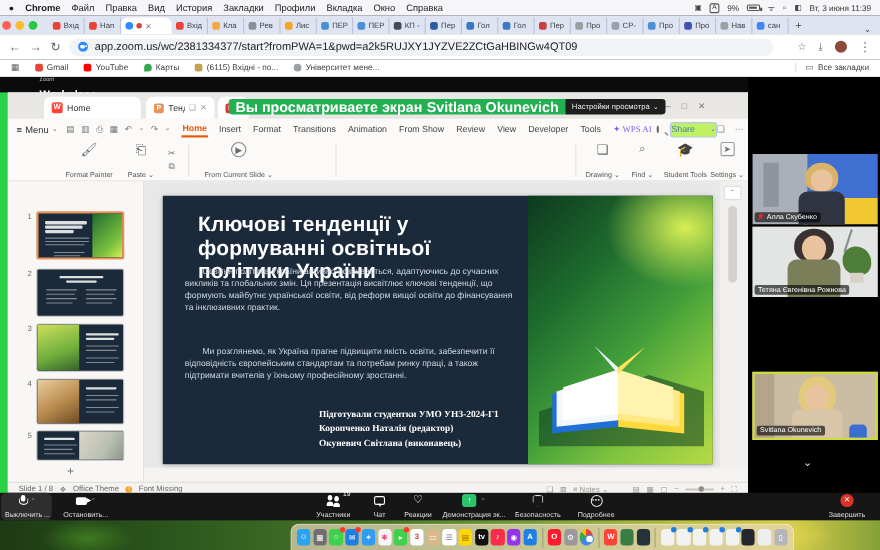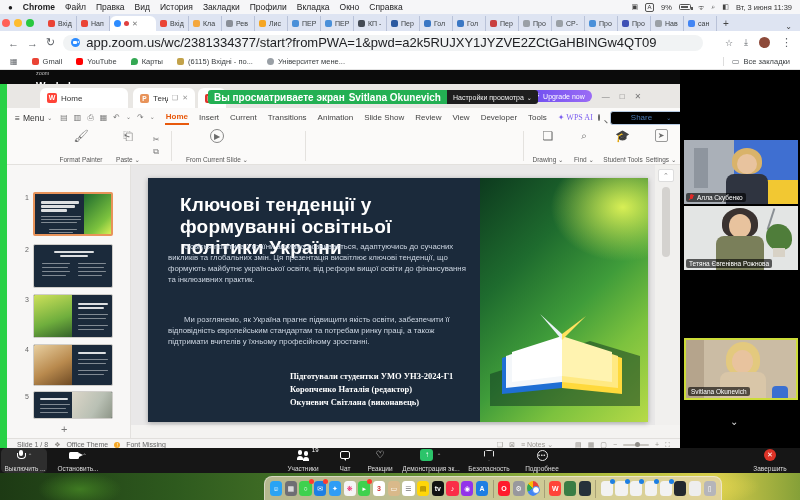--- a/index.html
+++ b/index.html
@@ -31,21 +31,21 @@
   .newtab{font-size:10px;color:#444;margin:0 0 2px 6px;}
   .tabchev{margin-left:auto;margin-right:8px;font-size:8px;color:#444;}
 
   
   #urlrow{left:0;top:31px;width:800px;height:23px;background:#fff;display:flex;align-items:center;padding:0 8px;gap:8px;}
   .navico{color:#5f6368;font-size:11px;}
   #omnibox{width:640px;height:16px;background:#f1f3f4;border-radius:9px;display:flex;align-items:center;padding:0 8px;gap:6px;}
   .zoomfav{width:9px;height:9px;border-radius:50%;background:#2d8cff;position:relative;}
   .zoomfav::before{content:"";position:absolute;left:2px;top:3px;width:3.5px;height:3px;background:#fff;border-radius:1px;}
   .zoomfav::after{content:"";position:absolute;left:6px;top:3px;border-top:1.5px solid transparent;border-bottom:1.5px solid transparent;border-right:2px solid #fff;}
-  #url-text{font-size:13px;color:#202124;white-space:nowrap;overflow:hidden;}
+  #url-text{font-size:10px;color:#202124;white-space:nowrap;overflow:hidden;}
   #urlrow-right{margin-left:auto;display:flex;align-items:center;gap:11px;}
   .avatar-sm{width:11px;height:11px;border-radius:50%;background:#8d4a3a;}
 
   
   #bmbar{left:0;top:54px;width:800px;height:16px;background:#fff;border-bottom:1px solid #e4e4e4;display:flex;align-items:center;padding:0 10px;gap:14px;font-size:7.5px;color:#3c4043;}
   .bm{display:flex;align-items:center;gap:4px;white-space:nowrap;}
   .bm .fav{width:7px;height:7px;border-radius:2px;}
   #bm-right{margin-left:auto;display:flex;align-items:center;gap:4px;border-left:1px solid #ddd;padding-left:8px;}
 
   
@@ -61,41 +61,41 @@
   #share-border{left:0;top:84px;width:7px;height:366px;background:#28d146;}
   #wps{left:7px;top:84px;width:673px;height:366px;background:#f4f3f1;}
   #wps-tabbar{left:0;top:0;width:673px;height:24px;background:#e9e7e4;}
   .wtab{position:absolute;top:4px;height:20px;background:#fff;border-radius:6px 6px 0 0;display:flex;align-items:center;gap:4px;padding:0 7px;font-size:8px;color:#333;overflow:hidden;white-space:nowrap;}
   .wlogo{width:10px;height:10px;border-radius:2px;background:#ff4438;color:#fff;font-size:7px;font-weight:bold;text-align:center;line-height:10px;}
   .plogo{min-width:9px;width:9px;height:9px;border-radius:2px;color:#fff;font-size:6.5px;font-weight:bold;text-align:center;line-height:9px;}
   .wtab .cmt{color:#999;font-size:7px;}
   .wtab .x{color:#999;font-size:7px;}
   
   #banner{left:208px;top:90px;height:14px;display:flex;z-index:30;}
-  #banner .grn{background:#23b053;color:#fff;font-size:10px;font-weight:bold;display:flex;align-items:center;padding:0 6px;gap:4px;border-radius:3px 0 0 3px;white-space:nowrap;text-align:right;}
+  #banner .grn{background:#23b053;color:#fff;font-size:13px;font-weight:bold;display:flex;align-items:center;padding:0 6px;gap:4px;border-radius:3px 0 0 3px;white-space:nowrap;text-align:right;}
   #banner .blk{background:#1e1e1e;color:#f0f0f0;font-size:7px;display:flex;align-items:center;padding:0 6px;gap:3px;border-radius:0 3px 3px 0;white-space:nowrap;}
   
   #wps-titlebar-right{left:490px;top:88px;height:16px;display:flex;align-items:center;gap:10px;z-index:5;}
   .tb-ico{color:#777;font-size:8px;}
   .avatar-xs{width:11px;height:11px;border-radius:50%;background:#c9c6c2;position:relative;}
   .avatar-xs::before{content:"";position:absolute;left:3.5px;top:2px;width:4px;height:4px;border-radius:50%;background:#8f8c88;}
   .avatar-xs::after{content:"";position:absolute;left:1.5px;top:6.5px;width:8px;height:4px;border-radius:4px 4px 0 0;background:#8f8c88;}
   #upgrade{height:12px;border-radius:6px;background:linear-gradient(90deg,#6d4df0,#9b6cf5);color:#fff;font-size:7px;display:flex;align-items:center;gap:3px;padding:0 7px;}
 
   
   #ribbon1{left:7px;top:108px;width:673px;height:19px;background:#fbfaf9;display:flex;align-items:center;padding:0 8px;font-size:8.5px;color:#333;}
   #menu-btn{display:flex;gap:3px;align-items:center;margin-right:8px;}
   .qat{display:flex;gap:6px;color:#777;font-size:8px;margin-right:10px;}
   #ribbon-tabs{display:flex;gap:9px;align-items:center;font-size:8px;color:#444;}
   #ribbon-tabs .rtab{padding:2px 1px;white-space:nowrap;}
   #ribbon-tabs .rtab.on{color:#e8590c;font-weight:bold;border-bottom:2px solid #e8590c;}
   #ribbon-tabs .ai{color:#7c5ff0;font-family:Liberation Serif, serif;}
   .i-search{width:7px;height:7px;border:1px solid #666;border-radius:50%;position:relative;margin-left:4px;}
   .i-search::after{content:"";position:absolute;left:5.5px;top:5.5px;width:3.5px;height:1px;background:#666;transform:rotate(45deg);}
-  #share-pill{margin-left:10px;height:14px;border:1px solid #b5c9e2;border-radius:3px;color:#4a7ab5;font-size:8px;display:flex;align-items:center;padding:0 20px;gap:14px;background:#000000;}
+  #share-pill{margin-left:10px;height:14px;border:1px solid #b5c9e2;border-radius:3px;color:#4a7ab5;font-size:8px;display:flex;align-items:center;padding:0 0;gap:14px;background:#bef264;}
   #ribbon1-right{margin-left:auto;display:flex;gap:9px;color:#888;font-size:8px;align-items:center;}
   #ribbon2{left:7px;top:127px;width:673px;height:38px;background:#fbfaf9;border-bottom:1px solid #e3e1de;}
   .rgroup{position:absolute;top:2px;height:34px;display:flex;flex-direction:column;align-items:center;justify-content:space-between;color:#555;}
   .rgroup .big{font-size:12px;color:#6b6b6b;line-height:14px;}
   .rgroup .cap{font-size:6.5px;color:#555;text-align:center;line-height:1.1;}
   .rdiv{position:absolute;top:4px;width:1px;height:30px;background:#e4e2df;}
   .mini-grid{position:absolute;display:grid;grid-template-columns:20px 20px;grid-gap:3px;}
   .mini-grid span{width:17px;height:10px;border:1px solid #b9b6b2;border-radius:1px;background:#fff;font-size:5px;color:#999;text-align:center;line-height:9px;}
   .fontbox{position:absolute;height:11px;border:1px solid #d4d1cd;background:#f3f2f0;border-radius:2px;color:#b5b2ae;font-size:6px;line-height:10px;text-align:right;padding:0 2px;}
   .fmtrow{position:absolute;display:flex;gap:5px;font-size:8px;color:#b5b2ae;font-family:"Liberation Serif",serif;}
@@ -433,24 +433,24 @@
       <span>⎙</span>
       <span>▦</span>
       <span>↶</span>
       <span style="font-size:6px">⌄</span>
       <span>↷</span>
       <span style="font-size:6px">⌄</span>
     </span>
     <span id="ribbon-tabs">
         <span class="rtab on">Home</span>
         <span class="rtab">Insert</span>
-        <span class="rtab">Current</span>
+        <span class="rtab">Format</span>
         <span class="rtab">Transitions</span>
         <span class="rtab">Animation</span>
-        <span class="rtab">Slide Show</span>
+        <span class="rtab">From Show</span>
         <span class="rtab">Review</span>
         <span class="rtab">View</span>
         <span class="rtab">Developer</span>
         <span class="rtab">Tools</span>
         <span class="rtab ai">✦ WPS AI</span>
       </span>
     <span class="i-search"></span>
     <span id="share-pill">
         <span>Share</span>
         <span style="font-size:6px">⌄</span>

